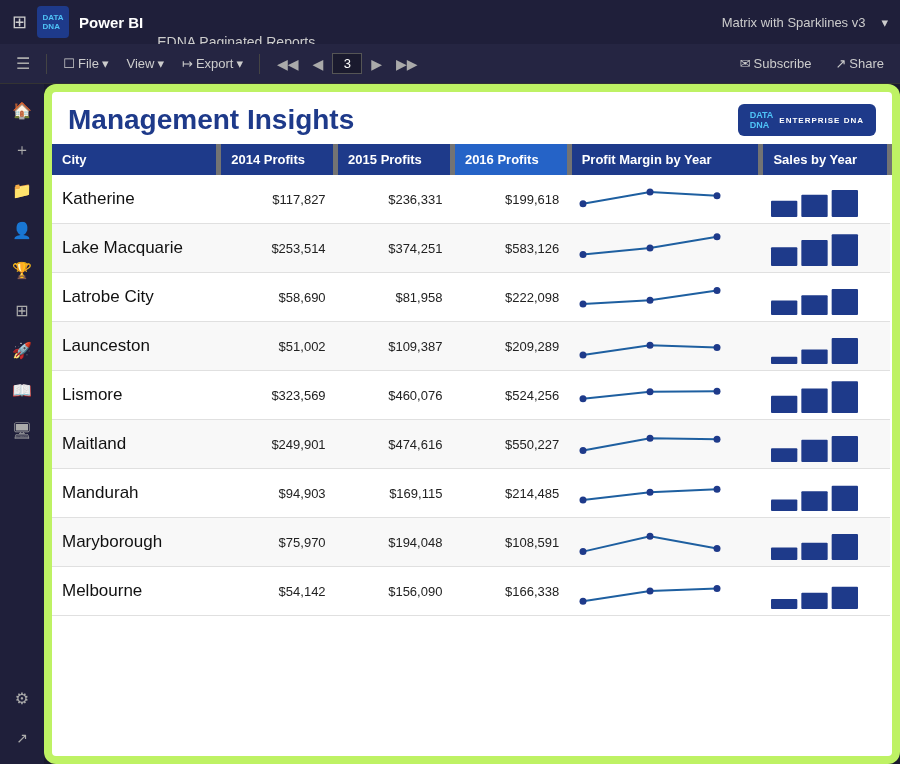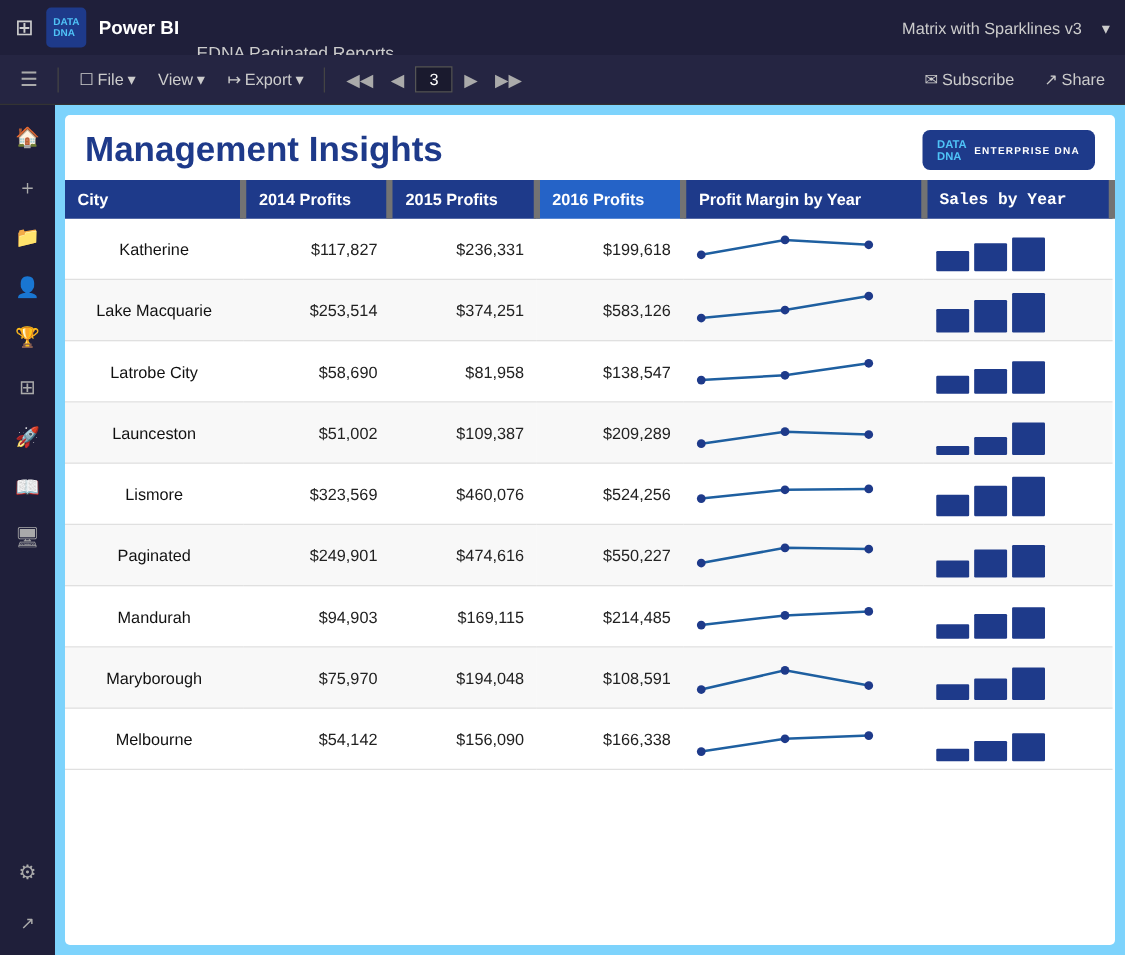--- a/index.html
+++ b/index.html
@@ -27,39 +27,39 @@
 
     
     .main { display: flex; flex: 1; overflow: hidden; }
 
     
     .sidebar { width: 44px; background: #1f1f3a; display: flex; flex-direction: column; align-items: center; padding: 8px 0; gap: 4px; flex-shrink: 0; }
     .sidebar-item { width: 36px; height: 36px; display: flex; align-items: center; justify-content: center; color: #aaa; cursor: pointer; border-radius: 4px; font-size: 16px; }
     .sidebar-spacer { flex: 1; }
 
     
-    .content { flex: 1; background: #7dd3fc; overflow: hidden; display: flex; flex-direction: column; }
+    .content { flex: 1; background: #bef264; overflow: hidden; display: flex; flex-direction: column; border-radius: 12px; }
 
     
     .report { flex: 1; background: #fff; margin: 8px; border-radius: 4px; overflow: hidden; display: flex; flex-direction: column; }
     .report-header { padding: 12px 16px 8px; display: flex; align-items: flex-start; justify-content: space-between; }
     .report-title { color: #1e3a8a; font-size: 28px; font-weight: 700; }
     .edna-logo { background: #1e3a8a; border-radius: 6px; padding: 6px 12px; display: flex; align-items: center; gap: 6px; }
 
     
     .table-wrap { flex: 1; overflow: hidden; }
     table { width: 100%; border-collapse: collapse; font-size: 13px; }
     thead th { background: #1e3a8a; color: #fff; padding: 8px 10px; text-align: left; font-weight: 600; border-right: 5px solid #737373; white-space: nowrap; }
     thead th.highlight { background: #2563c7; }
     thead th.sparkline-col { min-width: 155px; }
-    thead th.bars-col { min-width: 100px; font-family: Liberation Mono, monospace; }
+    thead th.bars-col { min-width: 100px; }
     tbody tr { border-bottom: 1px solid #e0e0e0; }
     tbody tr:nth-child(even) { background: #f8f8f8; }
     tbody td { padding: 6px 10px; vertical-align: middle; color: #222; }
-    tbody td.city-col { font-size: 13px; color: #111; min-width: 120px; text-align: center; }
+    tbody td.city-col { font-size: 17px; color: #111; min-width: 120px; }
     tbody td.num-col { text-align: right; white-space: nowrap; }
     tbody td.sparkline-cell { padding: 2px 6px; }
     tbody td.bars-cell { padding: 2px 6px; }
 
     .sparkline-svg { display: block; }
     .bars-svg { display: block; }
   </style>
 </head>
 <body>
 
@@ -193,21 +193,21 @@
       <rect x="4" y="21.28" width="26.333333333333332" height="18.72" fill="#1e3a8a" rx="1"></rect>
                     <rect x="34.33333333333333" y="14.080000000000002" width="26.333333333333332" height="25.919999999999998" fill="#1e3a8a" rx="1"></rect>
                     <rect x="64.66666666666666" y="8.32" width="26.333333333333332" height="31.68" fill="#1e3a8a" rx="1"></rect>
     </svg>
                 </td>
               </tr>
               <tr>
                 <td class="city-col">Latrobe City</td>
                 <td class="num-col">$58,690</td>
                 <td class="num-col">$81,958</td>
-                <td class="num-col">$138,547</td>
+                <td class="num-col">$222,098</td>
                 <td class="sparkline-cell">
                   <svg class="sparkline-svg" width="150" height="44" viewBox="0 0 150 44">
       <path d="M8,29.04 L75,25.2 L142,15.600000000000001" fill="none" stroke="#1e5fa0" stroke-width="2"></path>
       <circle cx="8" cy="29.04" r="3.5" fill="#1e3a8a"></circle>
                     <circle cx="75" cy="25.2" r="3.5" fill="#1e3a8a"></circle>
                     <circle cx="142" cy="15.600000000000001" r="3.5" fill="#1e3a8a"></circle>
     </svg>
                 </td>
                 <td class="bars-cell">
                   <svg class="bars-svg" width="95" height="44" viewBox="0 0 95 44">
@@ -253,21 +253,21 @@
                 </td>
                 <td class="bars-cell">
                   <svg class="bars-svg" width="95" height="44" viewBox="0 0 95 44">
       <rect x="4" y="22.72" width="26.333333333333332" height="17.28" fill="#1e3a8a" rx="1"></rect>
                     <rect x="34.33333333333333" y="15.52" width="26.333333333333332" height="24.48" fill="#1e3a8a" rx="1"></rect>
                     <rect x="64.66666666666666" y="8.32" width="26.333333333333332" height="31.68" fill="#1e3a8a" rx="1"></rect>
     </svg>
                 </td>
               </tr>
               <tr>
-                <td class="city-col">Paginated</td>
+                <td class="city-col">Maitland</td>
                 <td class="num-col">$249,901</td>
                 <td class="num-col">$474,616</td>
                 <td class="num-col">$550,227</td>
                 <td class="sparkline-cell">
                   <svg class="sparkline-svg" width="150" height="44" viewBox="0 0 150 44">
       <path d="M8,28.4 L75,16.24 L142,17.2" fill="none" stroke="#1e5fa0" stroke-width="2"></path>
       <circle cx="8" cy="28.4" r="3.5" fill="#1e3a8a"></circle>
                     <circle cx="75" cy="16.24" r="3.5" fill="#1e3a8a"></circle>
                     <circle cx="142" cy="17.2" r="3.5" fill="#1e3a8a"></circle>
     </svg>

